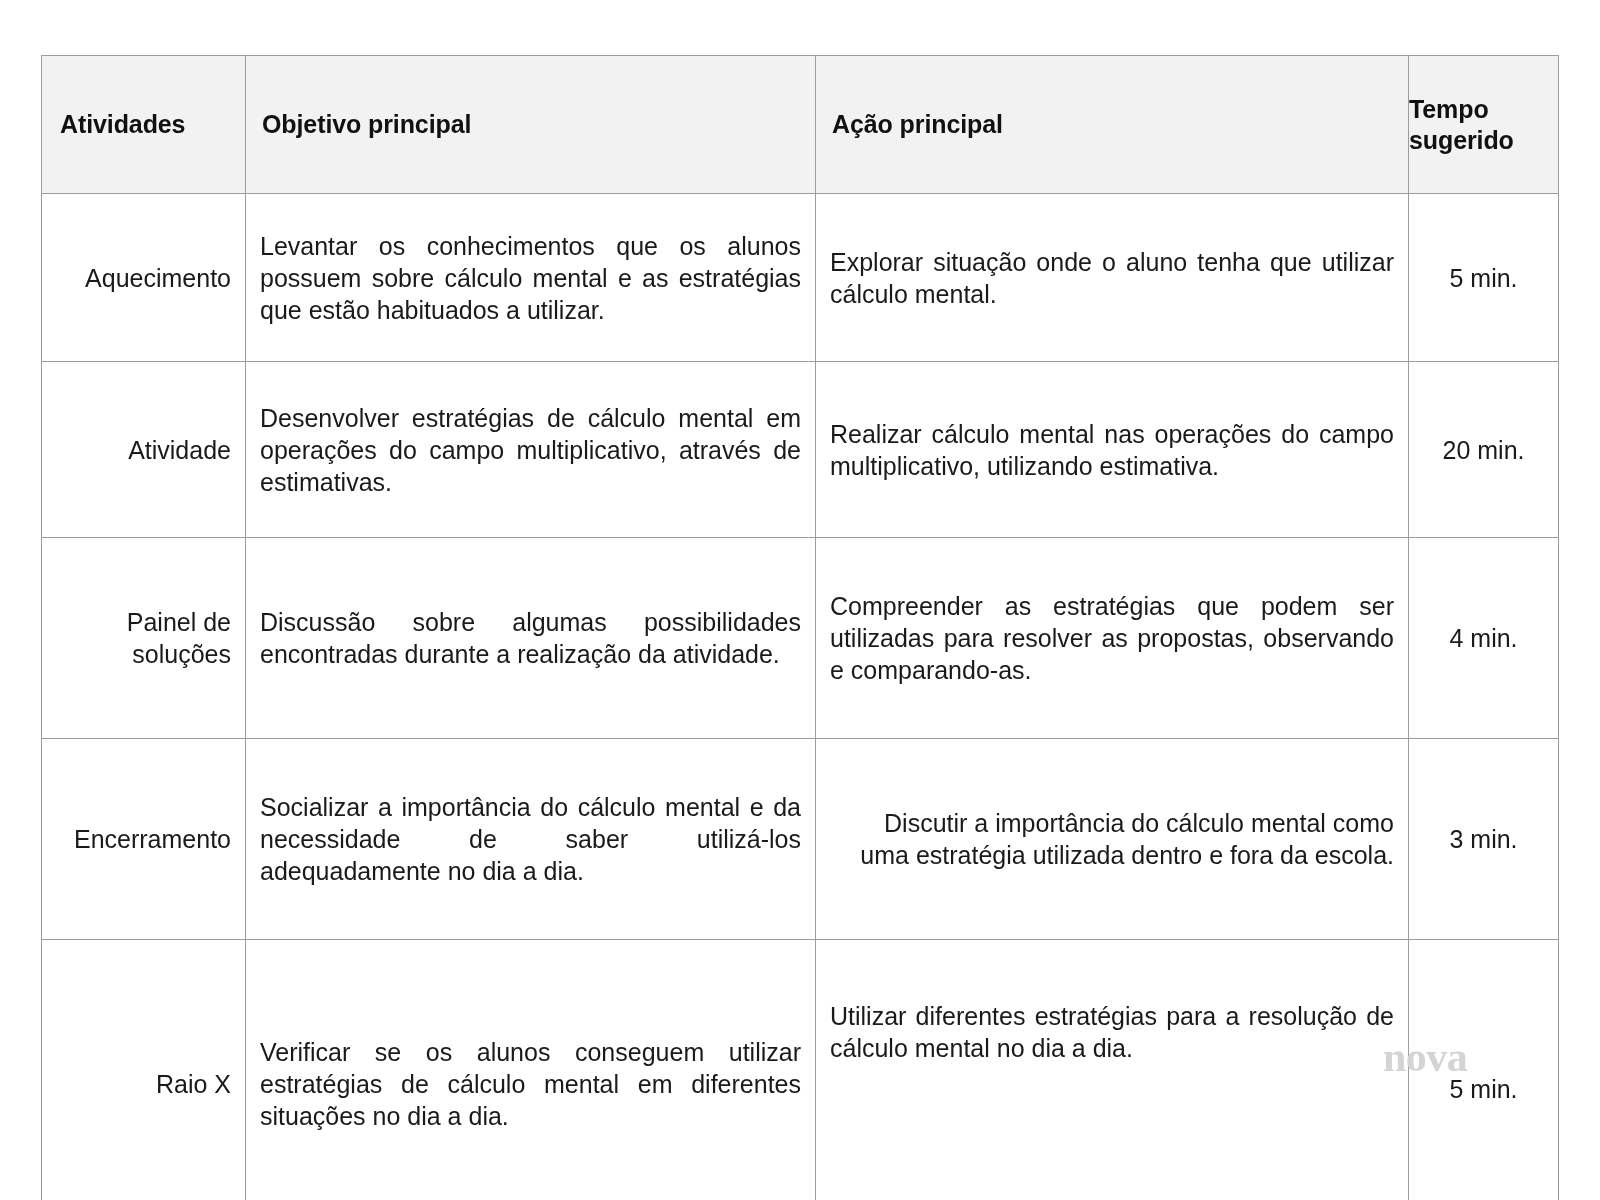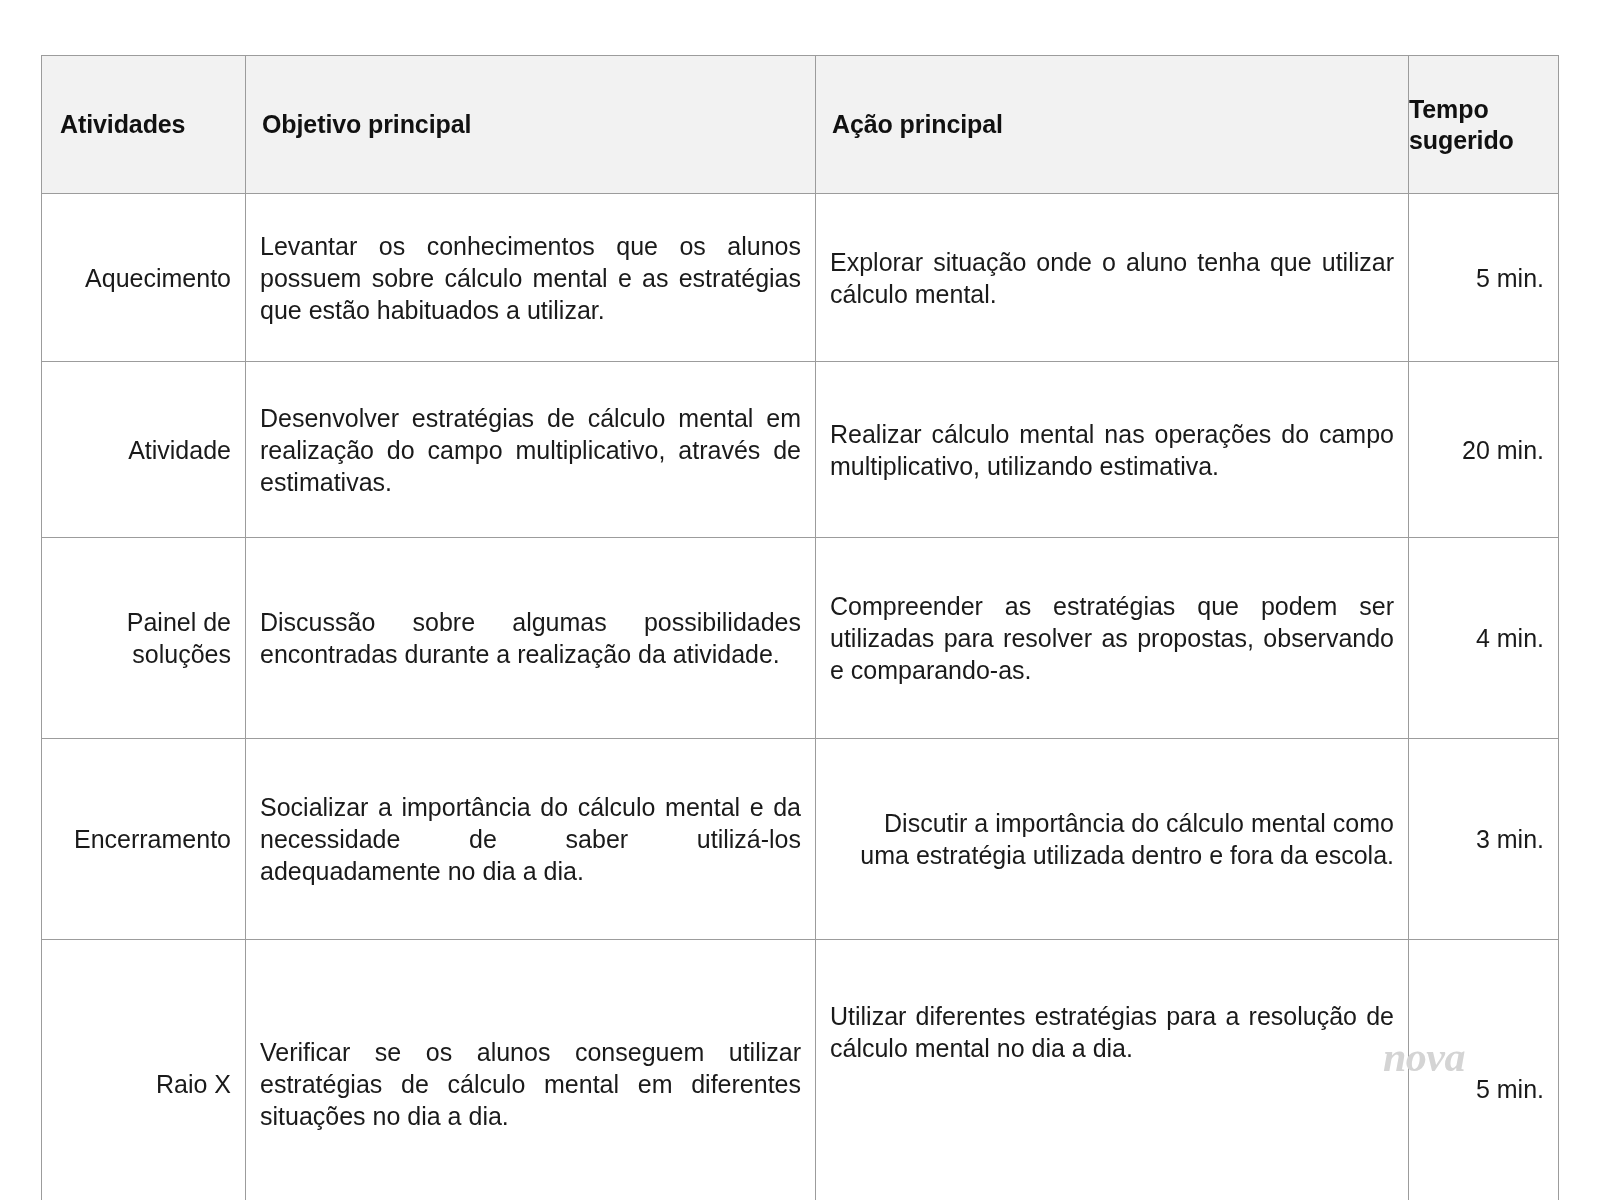--- a/index.html
+++ b/index.html
@@ -95,21 +95,21 @@
     text-justify: inter-word;
     vertical-align: middle;
   }
   td.cell-acao.align-left {
     text-align: right;
   }
 
   td.cell-tempo {
     padding-left: 14px;
     padding-right: 8px;
-    text-align: right;
+    text-align: center;
     vertical-align: middle;
     white-space: nowrap;
   }
 
   
   tr.row-aquecimento td  { height: 147px; }
   tr.row-atividade td    { height: 155px; }
   tr.row-painel td       { height: 180px; }
   tr.row-encerramento td { height: 180px; }
   tr.row-raiox td        { height: 218px; }
@@ -127,21 +127,21 @@
     width: 200px;
     text-align: left;
     color: #d4d4d4;
     font-family: "Liberation Serif", serif;
     font-weight: bold;
     font-size: 42px;
     line-height: 0.95;
     letter-spacing: -0.5px;
     user-select: none;
   }
-  .logo .logo-line-1 { display: block; font-style: italic; }
+  .logo .logo-line-1 { display: block; }
   .logo .logo-line-2 { display: block; }
 </style>
 </head>
 <body>
 
 <div class="page">
 
   <div class="table-wrap">
     <table class="plan-table">
       <colgroup>
@@ -162,21 +162,21 @@
 
         <tr class="row-aquecimento">
           <td class="cell-atividade">Aquecimento</td>
           <td class="cell-objetivo">Levantar os conhecimentos que os alunos possuem sobre cálculo mental e as estratégias que estão habituados a utilizar.</td>
           <td class="cell-acao">Explorar situação onde o aluno tenha que utilizar cálculo mental.</td>
           <td class="cell-tempo">5 min.</td>
         </tr>
 
         <tr class="row-atividade">
           <td class="cell-atividade">Atividade</td>
-          <td class="cell-objetivo">Desenvolver estratégias de cálculo mental em realização do campo multiplicativo, através de estimativas.</td>
+          <td class="cell-objetivo">Desenvolver estratégias de cálculo mental em operações do campo multiplicativo, através de estimativas.</td>
           <td class="cell-acao">Realizar cálculo mental nas operações do campo multiplicativo, utilizando estimativa.</td>
           <td class="cell-tempo">20 min.</td>
         </tr>
 
         <tr class="row-painel">
           <td class="cell-atividade">Painel de soluções</td>
           <td class="cell-objetivo">Discussão sobre algumas possibilidades encontradas durante a realização da atividade.</td>
           <td class="cell-acao">Compreender as estratégias que podem ser utilizadas para resolver as propostas, observando e comparando-as.</td>
           <td class="cell-tempo">4 min.</td>
         </tr>

